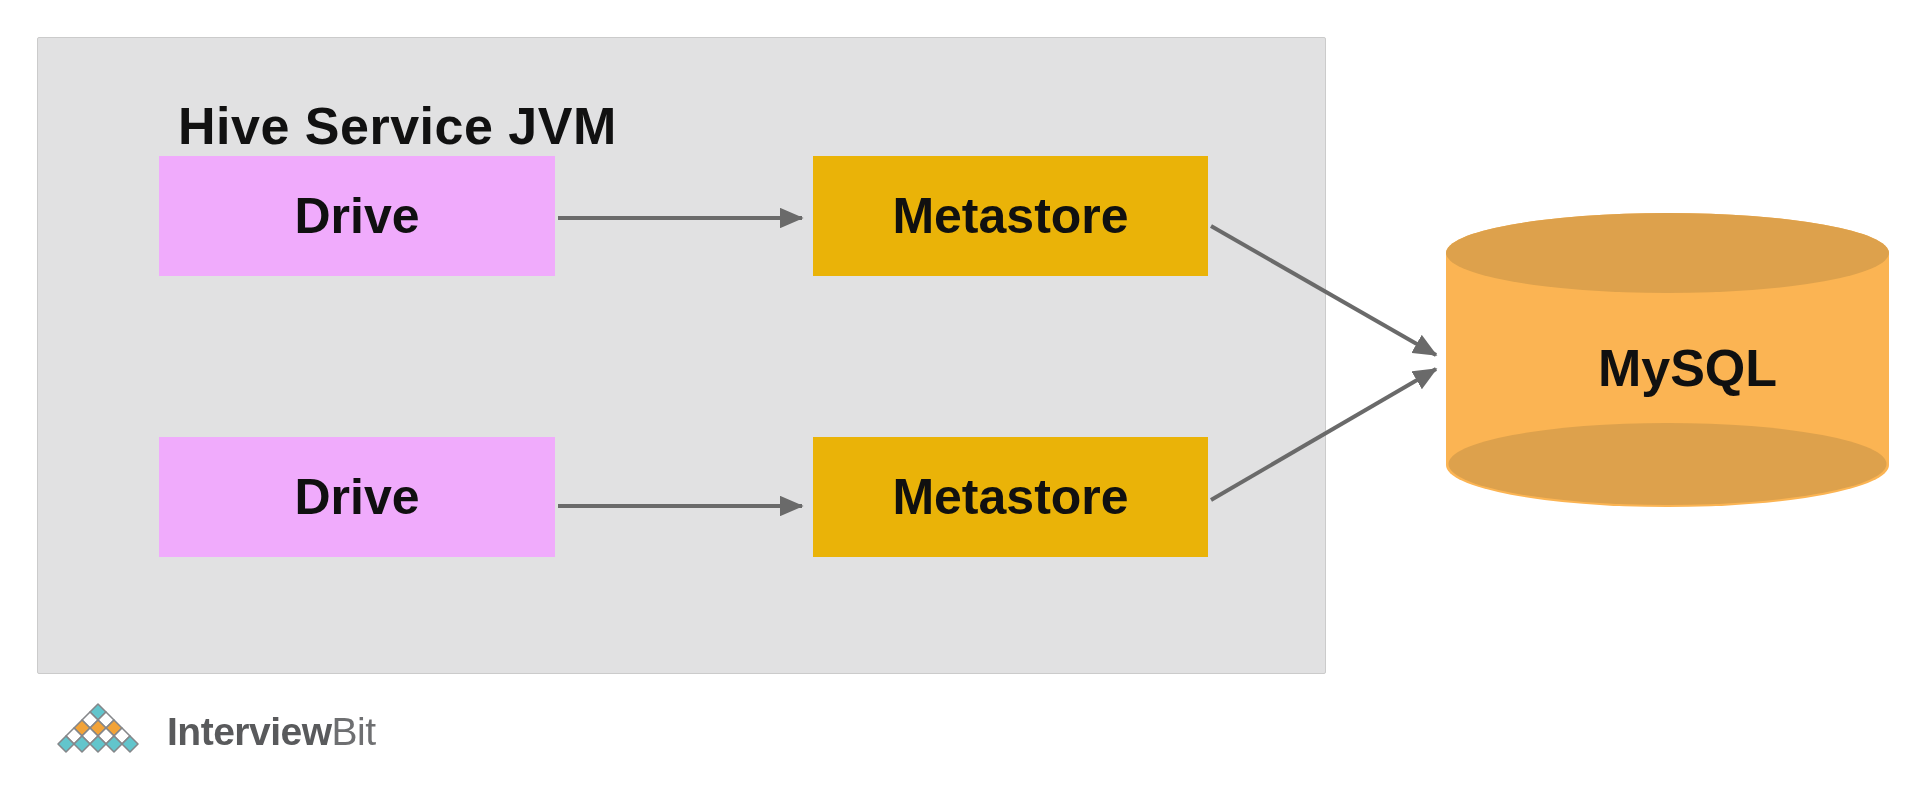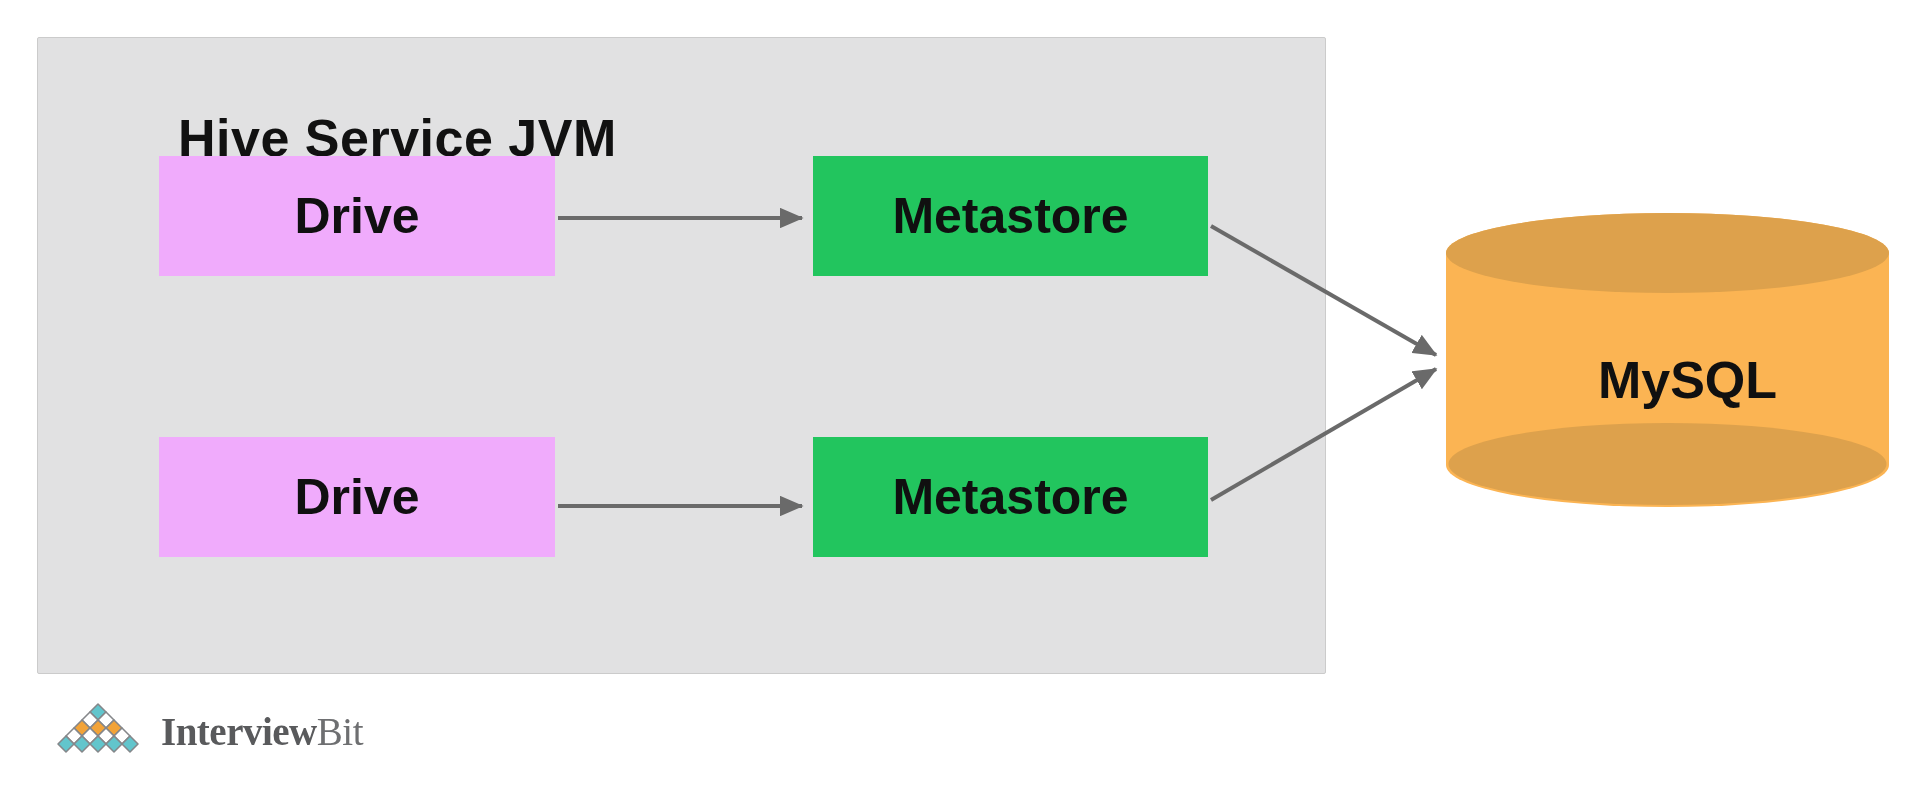--- a/index.html
+++ b/index.html
@@ -17,39 +17,39 @@
   .panel {
     position: absolute;
     left: 37px; top: 37px;
     width: 1289px; height: 637px;
     background: #E1E1E2;
     border: 1px solid #CBCBCB;
     border-radius: 2px;
   }
   .panel-title {
     position: absolute;
-    left: 140px; top: 70px;
+    left: 140px; top: 58px;
     font-size: 52px;
     font-weight: 700;
     color: #111111;
     letter-spacing: 0.5px;
   }
 
   
   .node {
     position: absolute;
     display: flex;
     align-items: center;
     justify-content: center;
     font-size: 50px;
     font-weight: 700;
     color: #101010;
   }
   .node-orange { background: #f0abfc; }
-  .node-teal   { background: #22c55e; }
+  .node-teal   { background: #eab308; }
   .drive-top       { left: 159px; top: 156px; width: 396px; height: 120px; }
   .metastore-top   { left: 813px; top: 156px; width: 395px; height: 120px; }
   .drive-bottom    { left: 159px; top: 437px; width: 396px; height: 120px; }
   .metastore-bottom{ left: 813px; top: 437px; width: 395px; height: 120px; }
 
   
   .edges {
     position: absolute;
     left: 0; top: 0;
     width: 1921px; height: 793px;
@@ -57,45 +57,44 @@
   }
 
   
   .cylinder {
     position: absolute;
     left: 1446px; top: 213px;
     width: 443px; height: 294px;
   }
   .cylinder-label {
     position: absolute;
-    left: 1446px; top: 350px;
+    left: 1446px; top: 338px;
     width: 443px;
     text-align: center;
     font-size: 52px;
     font-weight: 700;
     color: #101010;
     padding-left: 40px;
   }
 
   
   .logo {
     position: absolute;
     left: 56px; top: 702px;
     display: flex;
     align-items: flex-end;
   }
   .logo-mark { width: 84px; height: 52px; }
   .logo-text {
-    margin-left: 21px;
+    margin-left: 27px;
     font-size: 39px;
     line-height: 1.0;
     padding-bottom: 3px;
     letter-spacing: -0.5px;
     white-space: nowrap;
-    font-family: Liberation Serif, serif;
   }
   .logo-text .bold  { font-weight: 700; color: #595A5C; }
   .logo-text .light { font-weight: 400; color: #6E6F71; }
 </style>
 </head>
 <body>
 
 <div class="stage">
 
   <div class="panel">

